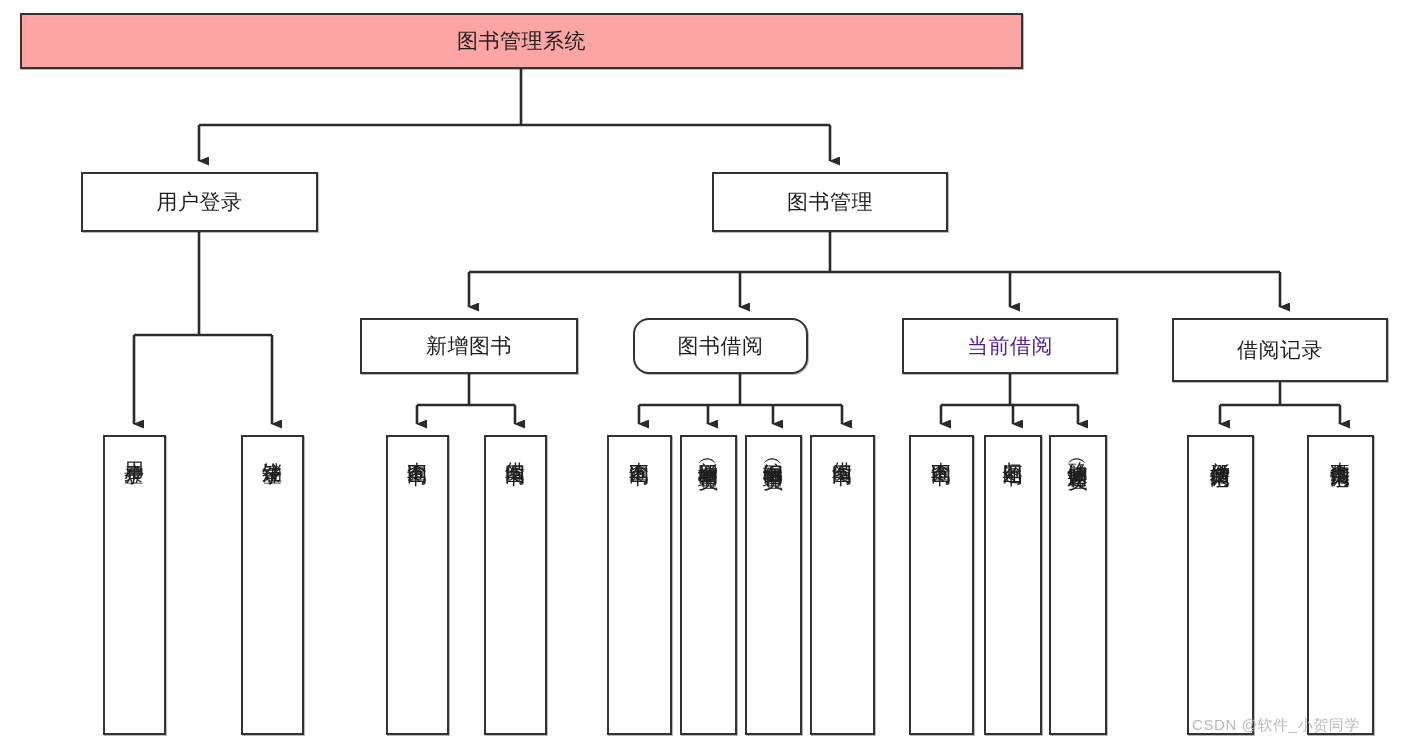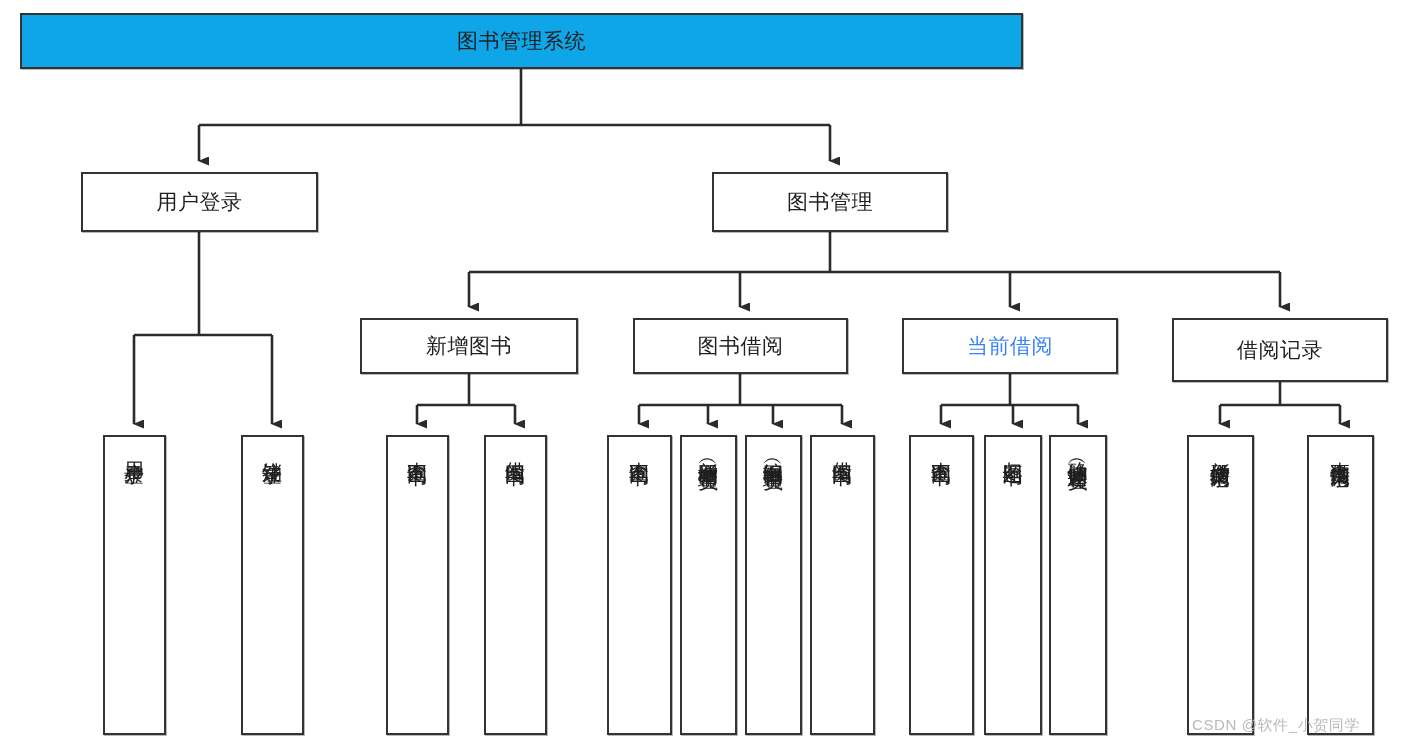--- a/index.html
+++ b/index.html
@@ -126,39 +126,39 @@
     </g>
 
     <g stroke="#2b2b2b" stroke-width="2.6" fill="none">
       <line x1="1280" y1="374" x2="1280" y2="405"></line>
       <line x1="1220" y1="405" x2="1340" y2="405"></line>
       <line x1="1220" y1="405" x2="1220" y2="424" marker-end="url(#arrowhead)"></line>
       <line x1="1340" y1="405" x2="1340" y2="424" marker-end="url(#arrowhead)"></line>
     </g>
   </svg>
 
-  <div class="node root" style="left: 20px; top: 13px; width: 1003px; height: 56px; border-color: rgb(51, 51, 51); background: #0ea5e9;">
+  <div class="node root" style="left: 20px; top: 13px; width: 1003px; height: 56px; border-color: rgb(51, 51, 51); background: #fca5a5;">
     <span class="node-label" style="color: rgb(31, 31, 31);">图书管理系统</span>
   </div>
 
   <div class="node lvl2" style="left: 81px; top: 172px; width: 237px; height: 60px; border-color: rgb(51, 51, 51); background: rgb(255, 255, 255);">
     <span class="node-label" style="color: rgb(31, 31, 31);">用户登录</span>
   </div>
   <div class="node lvl2" style="left: 712px; top: 172px; width: 236px; height: 60px; border-color: rgb(51, 51, 51); background: rgb(255, 255, 255);">
     <span class="node-label" style="color: rgb(31, 31, 31);">图书管理</span>
   </div>
 
   <div class="node lvl3" style="left: 360px; top: 318px; width: 218px; height: 56px; border-color: rgb(51, 51, 51); background: rgb(255, 255, 255);">
     <span class="node-label" style="color: rgb(31, 31, 31);">新增图书</span>
   </div>
-  <div class="node lvl3" style="left: 633px; top: 318px; width: 215px; height: 56px; border-color: rgb(51, 51, 51); background: rgb(255, 255, 255);">
+  <div class="node lvl3" style="left: 633px; top: 318px; width: 175px; height: 56px; border-color: rgb(51, 51, 51); background: rgb(255, 255, 255); border-radius: 16px;">
     <span class="node-label" style="color: rgb(31, 31, 31);">图书借阅</span>
   </div>
   <div class="node lvl3" style="left: 902px; top: 318px; width: 216px; height: 56px; border-color: rgb(51, 51, 51); background: rgb(255, 255, 255);">
-    <span class="node-label" style="color: #3b82f6;">当前借阅</span>
+    <span class="node-label" style="color: #4c1d95;">当前借阅</span>
   </div>
   <div class="node lvl3" style="left: 1172px; top: 318px; width: 216px; height: 64px; border-color: rgb(51, 51, 51); background: rgb(255, 255, 255);">
     <span class="node-label" style="color: rgb(31, 31, 31);">借阅记录</span>
   </div>
 
   <div class="node leaf" style="left: 103px; top: 435px; width: 63px; height: 300px; border-color: rgb(51, 51, 51); background: rgb(255, 255, 255);">
     <span class="node-label" style="color: rgb(31, 31, 31);">用户登录</span>
   </div>
   <div class="node leaf" style="left: 241px; top: 435px; width: 63px; height: 300px; border-color: rgb(51, 51, 51); background: rgb(255, 255, 255);">
     <span class="node-label" style="color: rgb(31, 31, 31);">注销登录</span>

